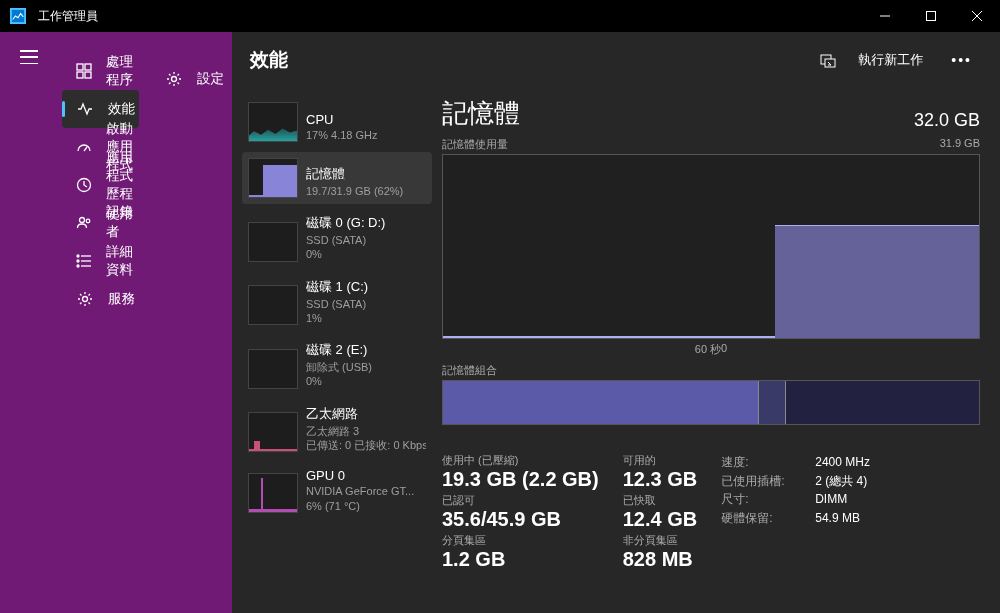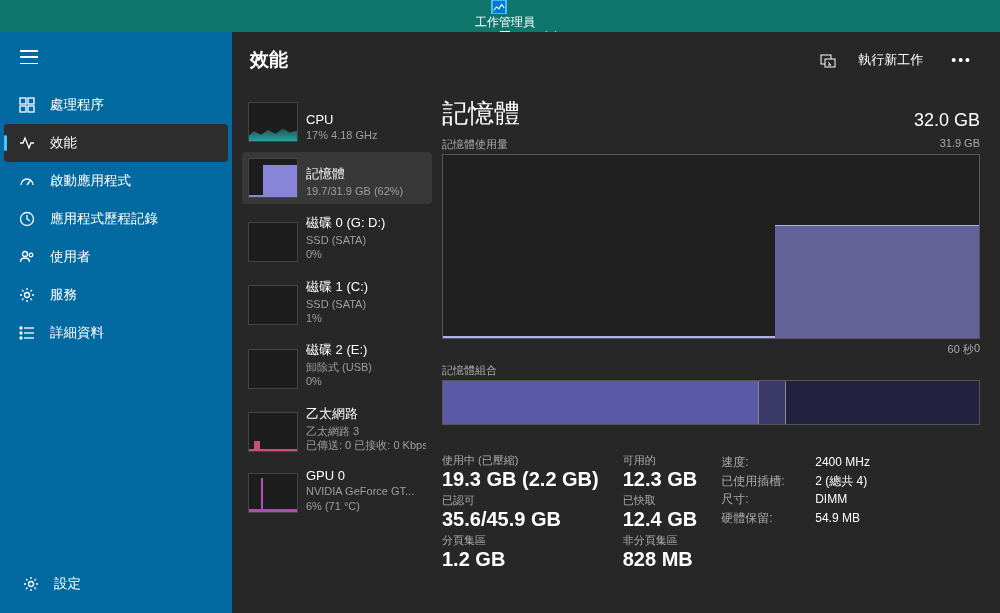--- a/index.html
+++ b/index.html
@@ -1,29 +1,29 @@
 <!DOCTYPE html>
 <html><head>
 <meta charset="utf-8">
 <style>
 * { margin: 0; padding: 0; box-sizing: border-box; font-family: "Microsoft YaHei", "Segoe UI", sans-serif; }
 body { background: #1c1c1c; color: #fff; width: 1000px; height: 613px; overflow: hidden; display: flex; flex-direction: column; }
 
 
-.titlebar { height: 32px; display: flex; align-items: center; padding-left: 10px; background: #0f766e; flex-direction: column; }
+.titlebar { height: 32px; display: flex; align-items: center; padding-left: 10px; background: #000000; }
 .titlebar-icon { width: 16px; height: 16px; background: #4cc2ff; margin-right: 12px; display: flex; align-items: center; justify-content: center; font-size: 8px; }
 .titlebar-title { font-size: 12px; color: #fff; flex: 1; }
 .win-btns { display: flex; height: 32px; }
 .win-btn { width: 46px; display: flex; align-items: center; justify-content: center; color: #fff; font-size: 12px; }
 
 
 .main { flex: 1; display: flex; overflow: hidden; }
 
 
-.sidebar { width: 232px; display: flex; flex-direction: column; background: #0369a1; padding-top: 18px; }
+.sidebar { width: 232px; display: flex; flex-direction: row; background: #701a75; padding-top: 18px; }
 .hamburger { padding: 0 20px 20px 20px; }
 .hamburger-icon { width: 18px; height: 14px; display: flex; flex-direction: column; justify-content: space-between; }
 .hamburger-icon span { height: 1.5px; background: #fff; }
 .nav-items { flex: 1; padding-top: 2px; }
 .nav-item { height: 38px; display: flex; align-items: center; padding-left: 14px; margin: 0 4px; border-radius: 4px; font-size: 13.5px; color: #fff; position: relative; }
 .nav-item.active { background: #2d2d2d; }
 .nav-item.active::before { content: ''; position: absolute; left: 0; top: 11px; bottom: 11px; width: 3px; background: #4cc2ff; border-radius: 2px; }
 .nav-icon { width: 18px; margin-right: 14px; display: flex; align-items: center; justify-content: center; color: #fff; }
 .nav-icon svg { width: 16px; height: 16px; stroke: #fff; fill: none; stroke-width: 1.3; }
 .sidebar-footer { padding: 10px 4px; }
@@ -58,21 +58,21 @@
 
 
 .detail { flex: 1; padding: 8px 20px 10px 10px; display: flex; flex-direction: column; overflow: hidden; }
 .detail-header { display: flex; align-items: flex-end; justify-content: space-between; margin-bottom: 2px; }
 .detail-title { font-size: 26px; font-weight: 400; }
 .detail-cap { font-size: 18px; }
 .chart-label-row { display: flex; justify-content: space-between; font-size: 11px; color: #aaa; margin-bottom: 2px; margin-top: 4px; }
 .chart-big { height: 185px; border: 1px solid #555; background: #202020; position: relative; overflow: hidden; }
 .chart-big-fill { position: absolute; bottom: 0; left: 62%; right: 0; height: 62%; background: #8884d8aa; border-top: 1px solid #aeaef2; }
 .chart-big-line { position: absolute; bottom: 0; left: 0; width: 62%; height: 2px; background: #aeaef2; }
-.chart-axis { display: flex; justify-content: flex-end; font-size: 11px; color: #aaa; margin-top: 3px; }
+.chart-axis { display: flex; justify-content: center; font-size: 11px; color: #aaa; margin-top: 3px; }
 .chart-comp-label { font-size: 11px; color: #aaa; margin-top: 6px; margin-bottom: 2px; }
 .chart-comp { height: 45px; border: 1px solid #555; display: flex; }
 .comp-seg1 { width: 59%; background: #5a5aa8; border-right: 1px solid #888; }
 .comp-seg2 { width: 5%; background: #3a3a68; border-right: 1px solid #888; }
 .comp-seg3 { flex: 1; background: #222240; }
 
 .stats { display: flex; gap: 24px; margin-top: 28px; font-size: 12px; }
 .stat-col { }
 .stat-label { font-size: 11px; color: #aaa; margin-bottom: 0px; }
 .stat-val { font-size: 20px; font-weight: 700; margin-bottom: 2px; }
@@ -169,38 +169,38 @@
               <circle cx="6" cy="5" r="2.5"></circle>
               <path d="M1.5 13c0-2.5 2-4 4.5-4s4.5 1.5 4.5 4"></path>
               <circle cx="12" cy="6" r="1.8"></circle>
             </svg>
           </span>
         <span>使用者</span>
       </div>
       <div class="nav-item">
         <span class="nav-icon">
             <svg viewBox="0 0 16 16">
-              <circle cx="8" cy="8" r="2.5"></circle>
-              <path d="M8 1v2M8 13v2M1 8h2M13 8h2M3 3l1.5 1.5M11.5 11.5L13 13M13 3l-1.5 1.5M4.5 11.5L3 13"></path>
-            </svg>
-          </span>
-        <span>服務</span>
-      </div>
-      <div class="nav-item">
-        <span class="nav-icon">
-            <svg viewBox="0 0 16 16">
               <line x1="5" y1="3" x2="15" y2="3"></line>
               <line x1="5" y1="8" x2="15" y2="8"></line>
               <line x1="5" y1="13" x2="15" y2="13"></line>
               <circle cx="2" cy="3" r="1" fill="#fff"></circle>
               <circle cx="2" cy="8" r="1" fill="#fff"></circle>
               <circle cx="2" cy="13" r="1" fill="#fff"></circle>
             </svg>
           </span>
         <span>詳細資料</span>
+      </div>
+      <div class="nav-item">
+        <span class="nav-icon">
+            <svg viewBox="0 0 16 16">
+              <circle cx="8" cy="8" r="2.5"></circle>
+              <path d="M8 1v2M8 13v2M1 8h2M13 8h2M3 3l1.5 1.5M11.5 11.5L13 13M13 3l-1.5 1.5M4.5 11.5L3 13"></path>
+            </svg>
+          </span>
+        <span>服務</span>
       </div>
     </div>
     <div class="sidebar-footer">
       <div class="nav-item">
         <span class="nav-icon">
             <svg viewBox="0 0 16 16">
               <circle cx="8" cy="8" r="2.5"></circle>
               <path d="M8 1v2M8 13v2M1 8h2M13 8h2M3 3l1.5 1.5M11.5 11.5L13 13M13 3l-1.5 1.5M4.5 11.5L3 13"></path>
             </svg>
           </span>

